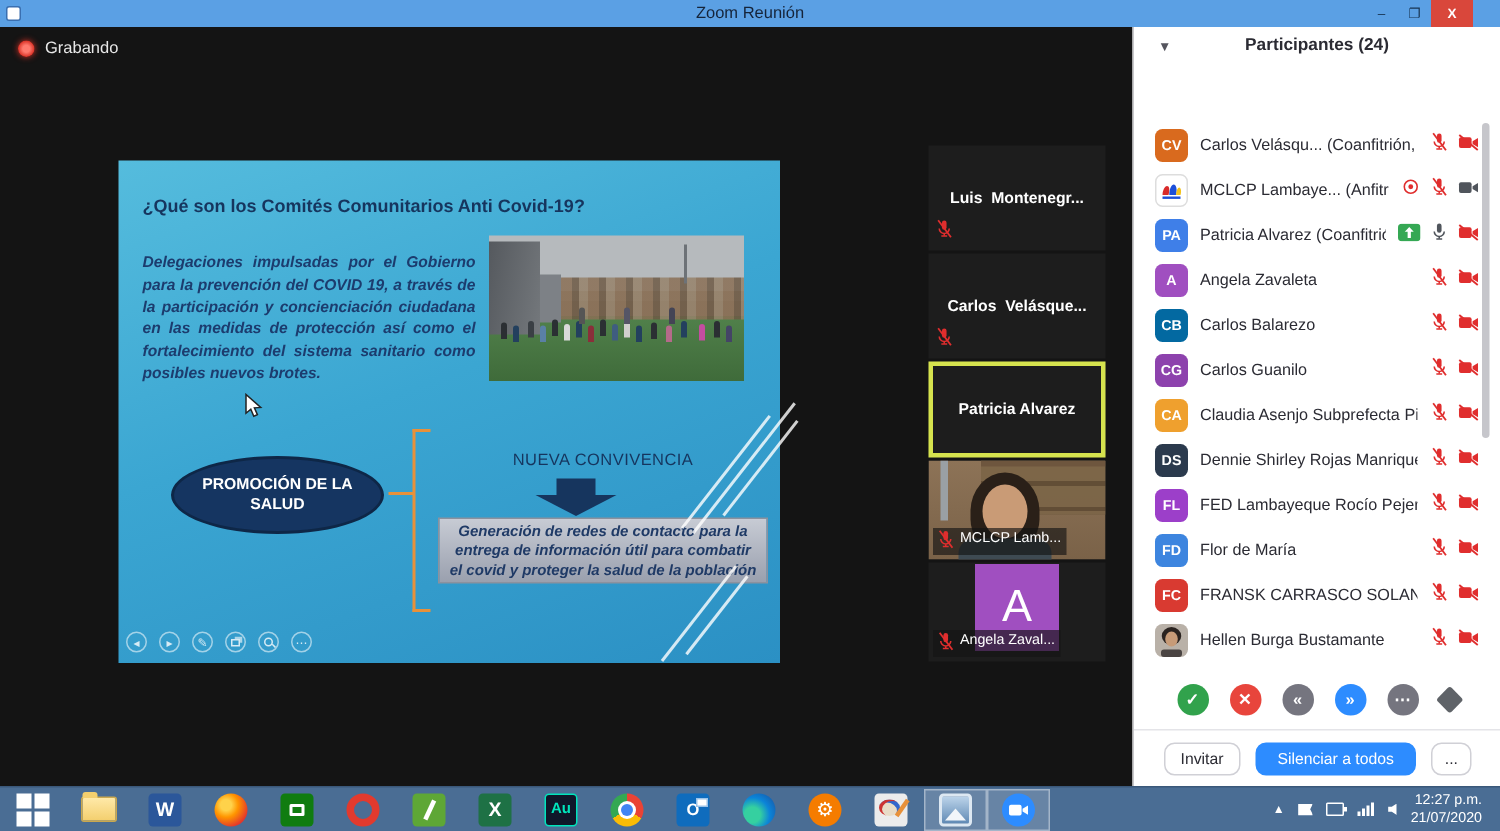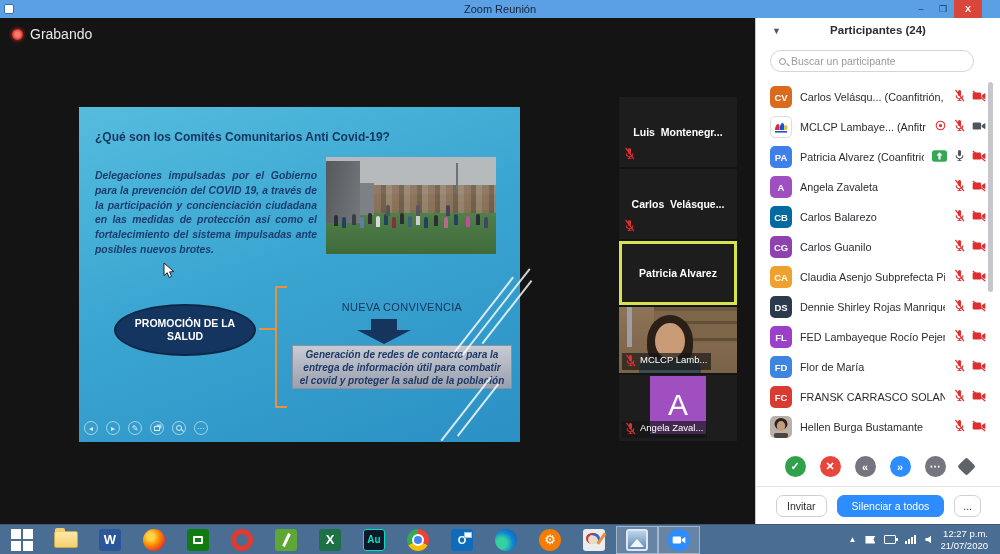--- a/index.html
+++ b/index.html
@@ -12,21 +12,21 @@
   .titlebar .appico { width:10px; height:10px; margin-left:4px; background:#fff; border-radius:2px; border:1px solid #3a6fb0; }
   .titlebar .ttl { position:absolute; left:0; right:0; text-align:center; font-size:11px; color:#15243a; }
   .winbtns { position:absolute; right:18px; top:0; height:18px; display:flex; }
   .wbtn { width:22px; height:18px; display:flex; align-items:center; justify-content:center; font-size:9px; color:#16314e; }
   .wbtn.close { width:28px; background:#d9473b; color:#fff; font-weight:bold; }
 
   
   .stage { position:absolute; left:0; top:18px; width:755px; height:506px; background:#141414; }
   .recbadge { position:absolute; left:12px; top:8px; display:flex; align-items:center; gap:7px; }
   .recdot { width:11px; height:11px; border-radius:50%; background:radial-gradient(circle at 50% 50%, #ff7a6e 0 30%, #d93025 70%); box-shadow:0 0 4px #d93025; }
-  .reclbl { color:#e8e8e8; font-size:14px; }
+  .reclbl { color:#e8e8e8; font-size:11px; }
 
   
   .slide { position:absolute; left:79px; top:89px; width:441px; height:335px;
            background:linear-gradient(160deg,#55bcdd 0%,#3ba6d2 45%,#2b90c4 100%); }
   .slide-title { position:absolute; left:16px; top:23px; width:330px; font-size:12px; font-weight:bold; color:#16355e; }
   .slide-para { position:absolute; left:16px; top:62px; width:222px; font-size:10.4px; font-weight:bold; font-style:italic; color:#1c3c6e; text-align:justify; line-height:1.42; }
   .photo { position:absolute; left:247px; top:50px; width:170px; height:97px; overflow:hidden;
            background:linear-gradient(#b6babd 0 38%,#9b9489 38% 45%,#8c8273 45% 55%,#51814b 55%,#3f6b3a 100%); }
   .photo .bldg { position:absolute; left:0; top:4px; width:34px; height:62px; background:linear-gradient(100deg,#55595e,#74787c); }
   .photo .bldg2 { position:absolute; left:34px; top:26px; width:14px; height:32px; background:#7d8186; }
@@ -135,21 +135,21 @@
   </div>
 
   <div class="stage">
     <div class="recbadge">
       <div class="recdot"></div>
       <div class="reclbl">Grabando</div>
     </div>
 
     <div class="slide">
       <div class="slide-title">¿Qué son los Comités Comunitarios Anti Covid-19?</div>
-      <div class="slide-para">Delegaciones impulsadas por el Gobierno para la prevención del COVID 19, a través de la participación y concienciación ciudadana en las medidas de protección así como el fortalecimiento del sistema impulsadas ante posibles nuevos brotes.</div>
+      <div class="slide-para">Delegaciones impulsadas por el Gobierno para la prevención del COVID 19, a través de la participación y concienciación ciudadana en las medidas de protección así como el fortalecimiento del sistema sanitario como posibles nuevos brotes.</div>
 
       <div class="photo">
         <div class="bldg"></div>
           <div class="bldg2"></div>
         <div class="hill"></div>
           <div class="pylon"></div>
         <div class="people" id="crowd">
             <div class="person" style="left: 8px; top: 58px; background: rgb(43, 47, 51);"></div>
             <div class="person" style="left: 16px; top: 60px; background: rgb(35, 64, 94);"></div>
             <div class="person" style="left: 26px; top: 57px; background: rgb(58, 63, 68);"></div>
@@ -268,24 +268,20 @@
               </svg></span>
             <span>Angela Zaval...</span>
           </div>
         </div>
       </div>
   </div>
 
   <div class="panel">
     <div class="pchev">▼</div>
     <div class="phead">Participantes (24)</div>
-    <div class="searchbox">
-      <div class="sglass"></div>
-      <input placeholder="Buscar un participante" style="">
-    </div>
     <div class="plist" id="plist">
         <div class="prow">
           <div class="avatar" style="background: rgb(217, 106, 30);">CV</div>
           <div class="pname">Carlos Velásqu... (Coanfitrión, yo)</div>
           <div class="picons">
             <span><svg width="13" height="13" viewBox="0 0 16 16">
                 <rect x="6.1" y="1.2" width="3.8" height="7.6" rx="1.9" fill="#e02e2e"></rect>
                 <path d="M3.9 7.8a4.1 4.1 0 0 0 8.2 0" fill="none" stroke="#e02e2e" stroke-width="1.3"></path>
                 <line x1="8" y1="12.1" x2="8" y2="13.7" stroke="#e02e2e" stroke-width="1.3"></line>
                 <line x1="5.6" y1="14" x2="10.4" y2="14" stroke="#e02e2e" stroke-width="1.3"></line>

